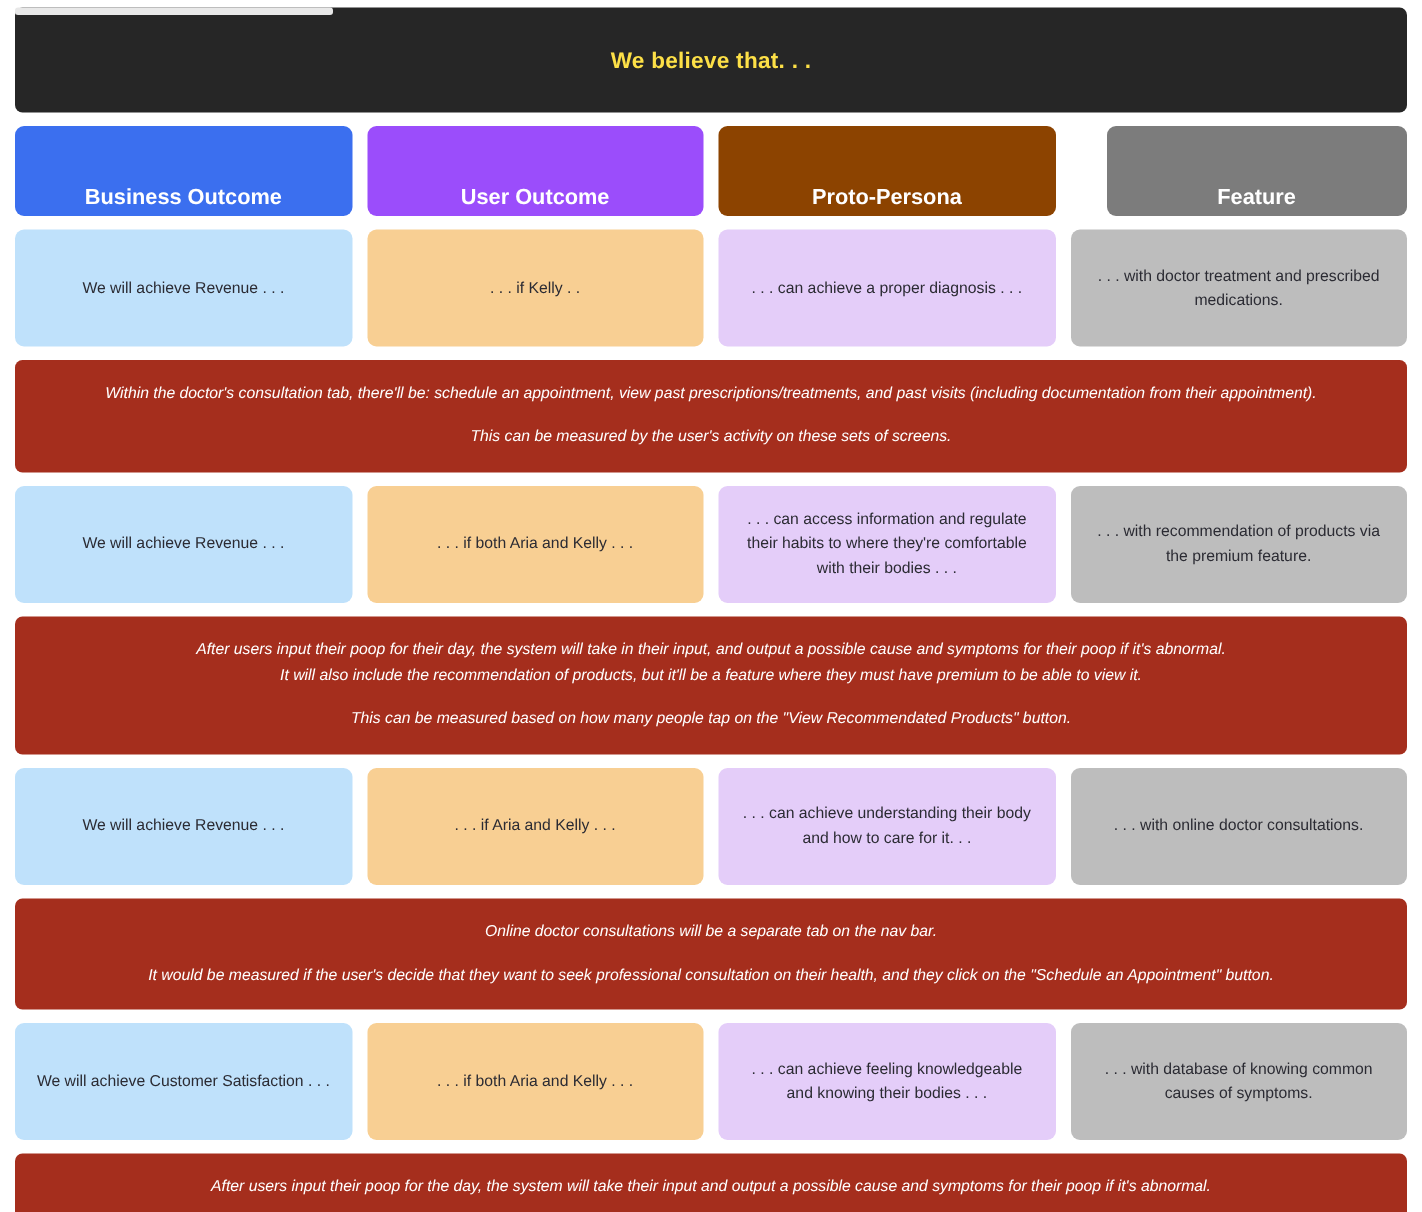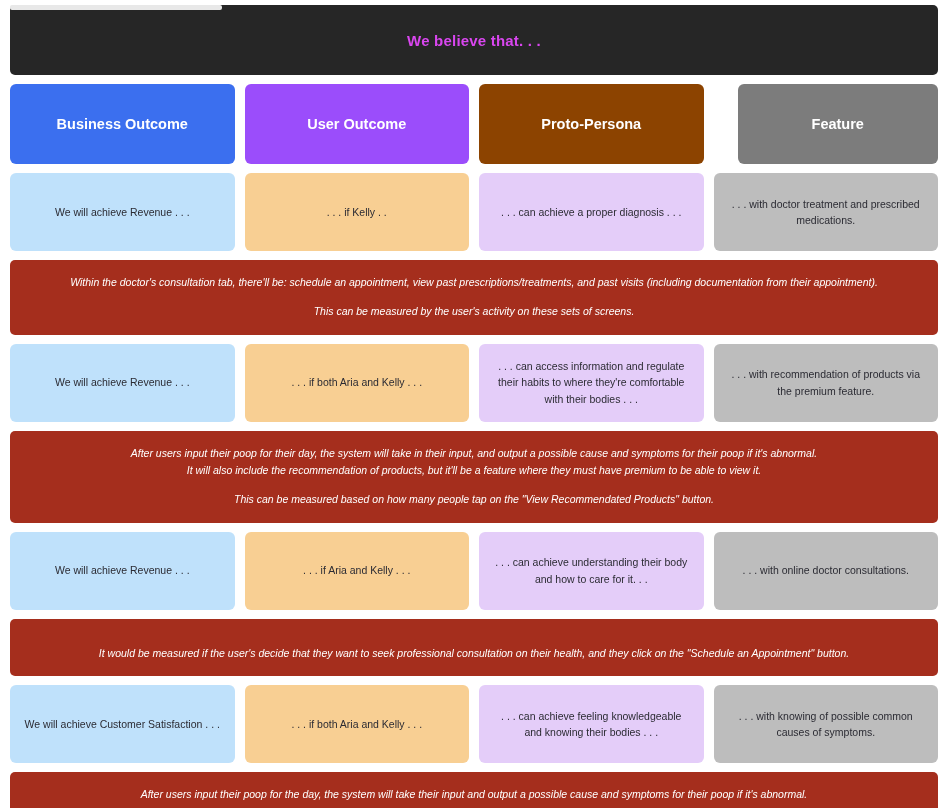--- a/index.html
+++ b/index.html
@@ -37,43 +37,43 @@
   .banner {
     margin: 5px 0 0 0;
     height: 70px;
     background: #262626;
     border-radius: 5px;
     display: flex;
     align-items: center;
     justify-content: center;
   }
   .banner-text {
-    color: #d946ef;
+    color: #fde047;
     font-size: 15px;
     font-weight: bold;
     letter-spacing: 0.2px;
   }
 
   
   .row {
     display: flex;
     gap: 10px;
     margin-top: 9px;
   }
   .col {
     flex: 1 1 0;
     min-width: 0;
   }
 
   
   .head {
-    height: 80px;
+    height: 60px;
     border-radius: 6px;
     display: flex;
-    align-items: center;
+    align-items: flex-end;
     justify-content: center;
     text-align: center;
     padding: 4px 8px;
   }
   .head-text {
     color: #ffffff;
     font-size: 14.5px;
     font-weight: bold;
   }
   .head.c-business { background: #3b6fef; }
@@ -229,20 +229,21 @@
         <span class="card-text">. . . can achieve understanding their body and how to care for it. . .</span>
       </div>
     </div>
     <div class="col">
       <div class="card c-feature">
         <span class="card-text">. . . with online doctor consultations.</span>
       </div>
     </div>
   </div>
   <div class="note">
+    <span class="note-line">Online doctor consultations will be a separate tab on the nav bar.</span>
     <span class="note-line gap">It would be measured if the user's decide that they want to seek professional consultation on their health, and they click on the "Schedule an Appointment" button.</span>
   </div>
 
   <div class="row row-cards">
     <div class="col">
       <div class="card c-business">
         <span class="card-text">We will achieve Customer Satisfaction . . .</span>
       </div>
     </div>
     <div class="col">
@@ -250,21 +251,21 @@
         <span class="card-text">. . . if both Aria and Kelly . . .</span>
       </div>
     </div>
     <div class="col">
       <div class="card c-user">
         <span class="card-text">. . . can achieve feeling knowledgeable and knowing their bodies . . .</span>
       </div>
     </div>
     <div class="col">
       <div class="card c-feature">
-        <span class="card-text">. . . with knowing of possible common causes of symptoms.</span>
+        <span class="card-text">. . . with database of knowing common causes of symptoms.</span>
       </div>
     </div>
   </div>
   <div class="note">
     <span class="note-line">After users input their poop for the day, the system will take their input and output a possible cause and symptoms for their poop if it's abnormal.</span>
 
   </div>
 
 </div>
 

